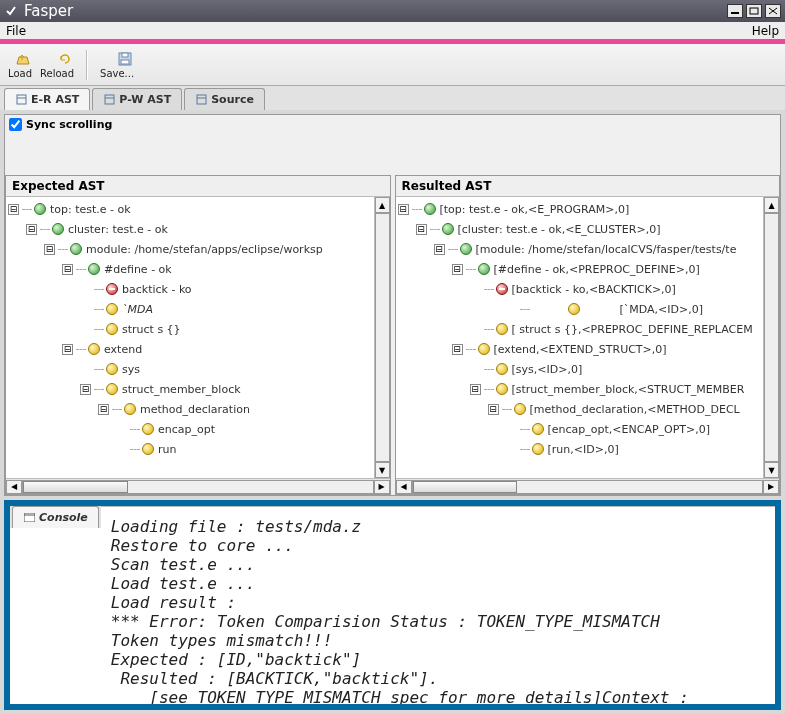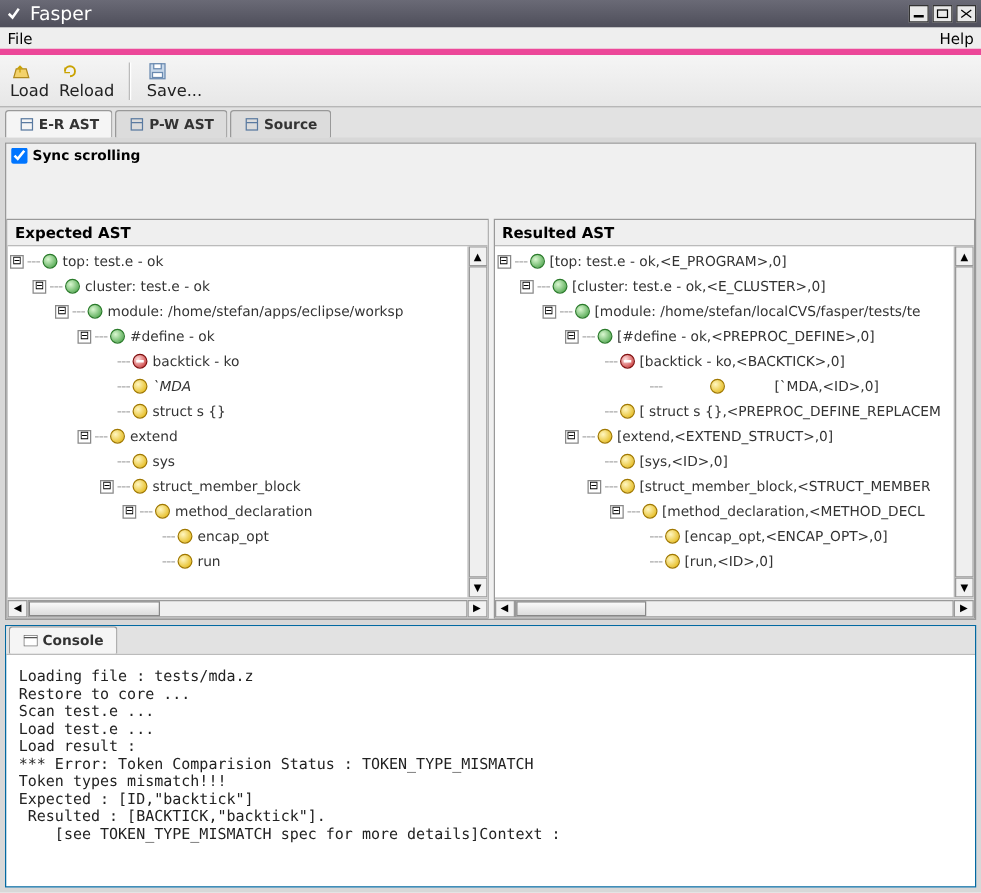--- a/index.html
+++ b/index.html
@@ -6,21 +6,21 @@
 body { font-family: "Lucida Sans", "DejaVu Sans", Arial, sans-serif; font-size: 11px; background: #d8d8d8; width: 785px; height: 714px; overflow: hidden; }
 .titlebar { height: 22px; background: linear-gradient(#6a6a76, #4e4e5a); color: #fff; display: flex; align-items: center; padding: 0 4px; font-size: 15px; }
 .titlebar .app-icon { width: 14px; height: 14px; margin-right: 6px; display:flex; align-items:center; justify-content:center; }
 .titlebar .spacer { flex: 1; }
 .win-btn { width: 16px; height: 14px; background: #e9e9e9; border: 1px solid #333; margin-left: 3px; display:flex; align-items:center; justify-content:center; }
 .win-btn svg { display:block; }
 .menubar { height: 22px; background: #eeeeee; border-bottom: 5px solid #ec4899; display: flex; align-items: center; padding: 0 6px; font-size: 12px; }
 .menubar .menu-right { margin-left: auto; }
 .toolbar { height: 42px; background: linear-gradient(#f5f5f5,#e7e7e7); border-bottom: 1px solid #aaa; display:flex; align-items:center; padding: 2px 8px; gap: 12px; }
 .tool-group { display:flex; gap:8px; }
-.tool-btn { display:flex; flex-direction:column; align-items:flex-start; cursor:pointer; font-size:13px; color:#222; }
+.tool-btn { display:flex; flex-direction:column; align-items:flex-end; cursor:pointer; font-size:10px; color:#222; }
 .tool-btn .ic { width:18px; height:16px; margin-bottom:1px; display:flex; align-items:center; justify-content:center; }
 .tool-sep { width:2px; height:30px; border-left:1px solid #bbb; border-right:1px solid #fff; }
 .tabstrip { height:24px; display:flex; align-items:flex-end; padding-left:4px; background:#e2e2e2; }
 .tab { height:22px; padding:0 10px; display:flex; align-items:center; gap:4px; background:#dcdcdc; border:1px solid #999; border-bottom:none; margin-right:2px; font-size:11px; border-radius:3px 3px 0 0; cursor:pointer; color:#333; font-weight:bold; }
 .tab.active { background:#f5f5f5;text-align:right; }
 .tab .tab-ic { width:12px; height:12px; display:flex; align-items:center; justify-content:center; }
 .workarea { height: calc(100% - 22px - 22px - 42px - 24px); padding:4px; display:flex; flex-direction:column; gap:4px; }
 .panel { border:1px solid #999; background:#f0f0f0; display:flex; flex-direction:column; }
 .top-panel { flex:0 0 auto; }
 .split { display:flex; gap:4px; flex:1 1 320px; min-height:300px;margin-top:41px; }
@@ -40,23 +40,23 @@
 .ic-red { background: radial-gradient(circle at 35% 35%, #ffe0e0, #c22020); border:1px solid #801010; position:relative; }
 .ic-red::after { content:""; position:absolute; left:2px; right:2px; top:4px; height:2px; background:#fff; }
 .node-label { color:#333; font-size:11px; }
 .hscroll { height:16px; background:#e6e6e6; border-top:1px solid #bbb; display:flex; align-items:center; }
 .hscroll .arrow { width:16px; height:14px; border:1px solid #999; background:#f2f2f2; display:flex; align-items:center; justify-content:center; font-size:8px; cursor:pointer; }
 .hscroll .track { flex:1; height:14px; border:1px solid #999; margin:0 0px; background:#efefef; position:relative; }
 .hscroll .thumb { position:absolute; height:100%; background:linear-gradient(#fafafa,#dcdcdc); border:1px solid #888; }
 .vscroll { position:absolute; right:0; top:0; bottom:0; width:16px; background:#e6e6e6; border-left:1px solid #bbb; display:flex; flex-direction:column; }
 .vscroll .arrow { height:16px; border:1px solid #999; background:#f2f2f2; display:flex; align-items:center; justify-content:center; font-size:8px; cursor:pointer; }
 .vscroll .track { flex:1; border:1px solid #999; background:#efefef; position:relative; }
-.console-panel { flex:1 1 210px; display:flex; flex-direction:column; border:1px solid #0369a1; background:#fff; min-height:200px; }
+.console-panel { flex:1 1 210px; display:flex; flex-direction:row; border:6px solid #0369a1; background:#fff; min-height:200px;font-style:italic; }
 .console-tab { height:22px; display:flex; align-items:flex-end; background:#e2e2e2; padding-left:2px; }
-.console-body { flex:1; padding:10px; font-family: "Lucida Console","DejaVu Sans Mono",monospace; font-size:12px; white-space:pre; overflow:auto; color:#222; border-top:1px solid #bbb; position:relative; }
+.console-body { flex:1; padding:10px; font-family: "Lucida Console","DejaVu Sans Mono",monospace; font-size:16px; white-space:pre; overflow:auto; color:#222; border-top:1px solid #bbb; position:relative; }
 </style>
 </head>
 <body>
 
 <div class="titlebar">
   <span class="app-icon">
     <svg width="12" height="12" viewBox="0 0 12 12">
         <polyline points="2,6 5,9 10,2" stroke="#fff" stroke-width="2" fill="none"></polyline>
       </svg>
   </span>

